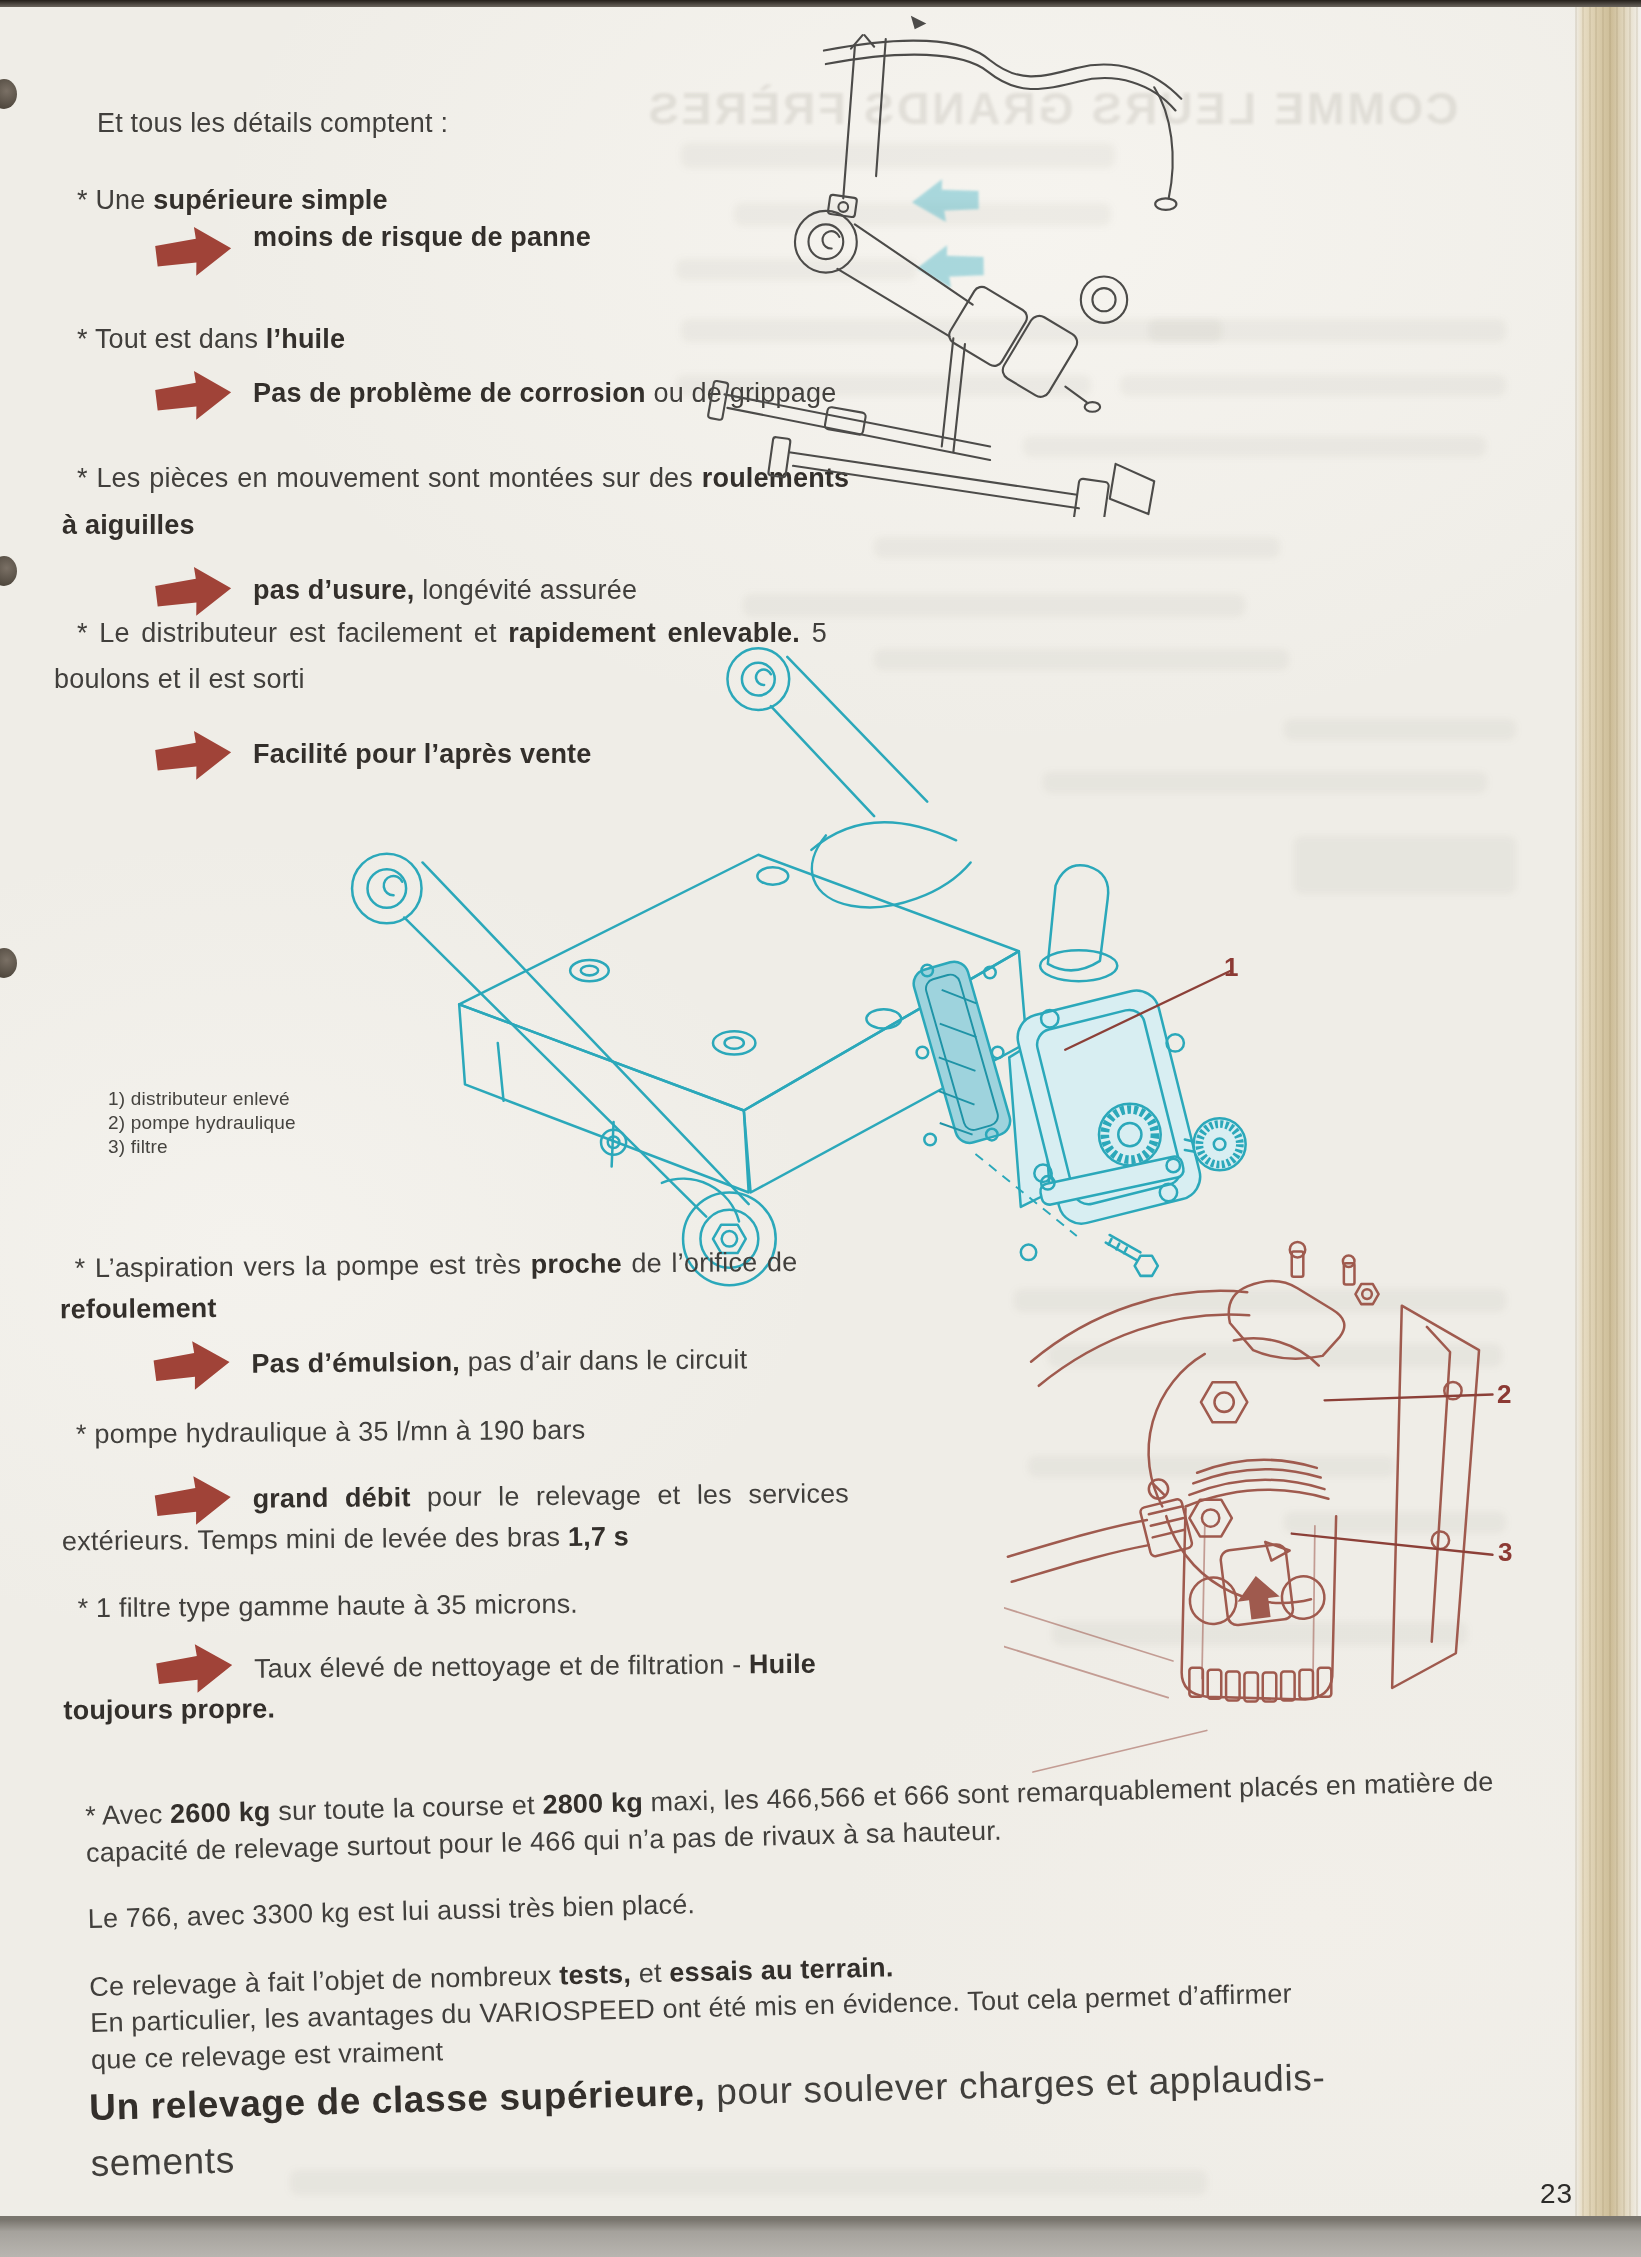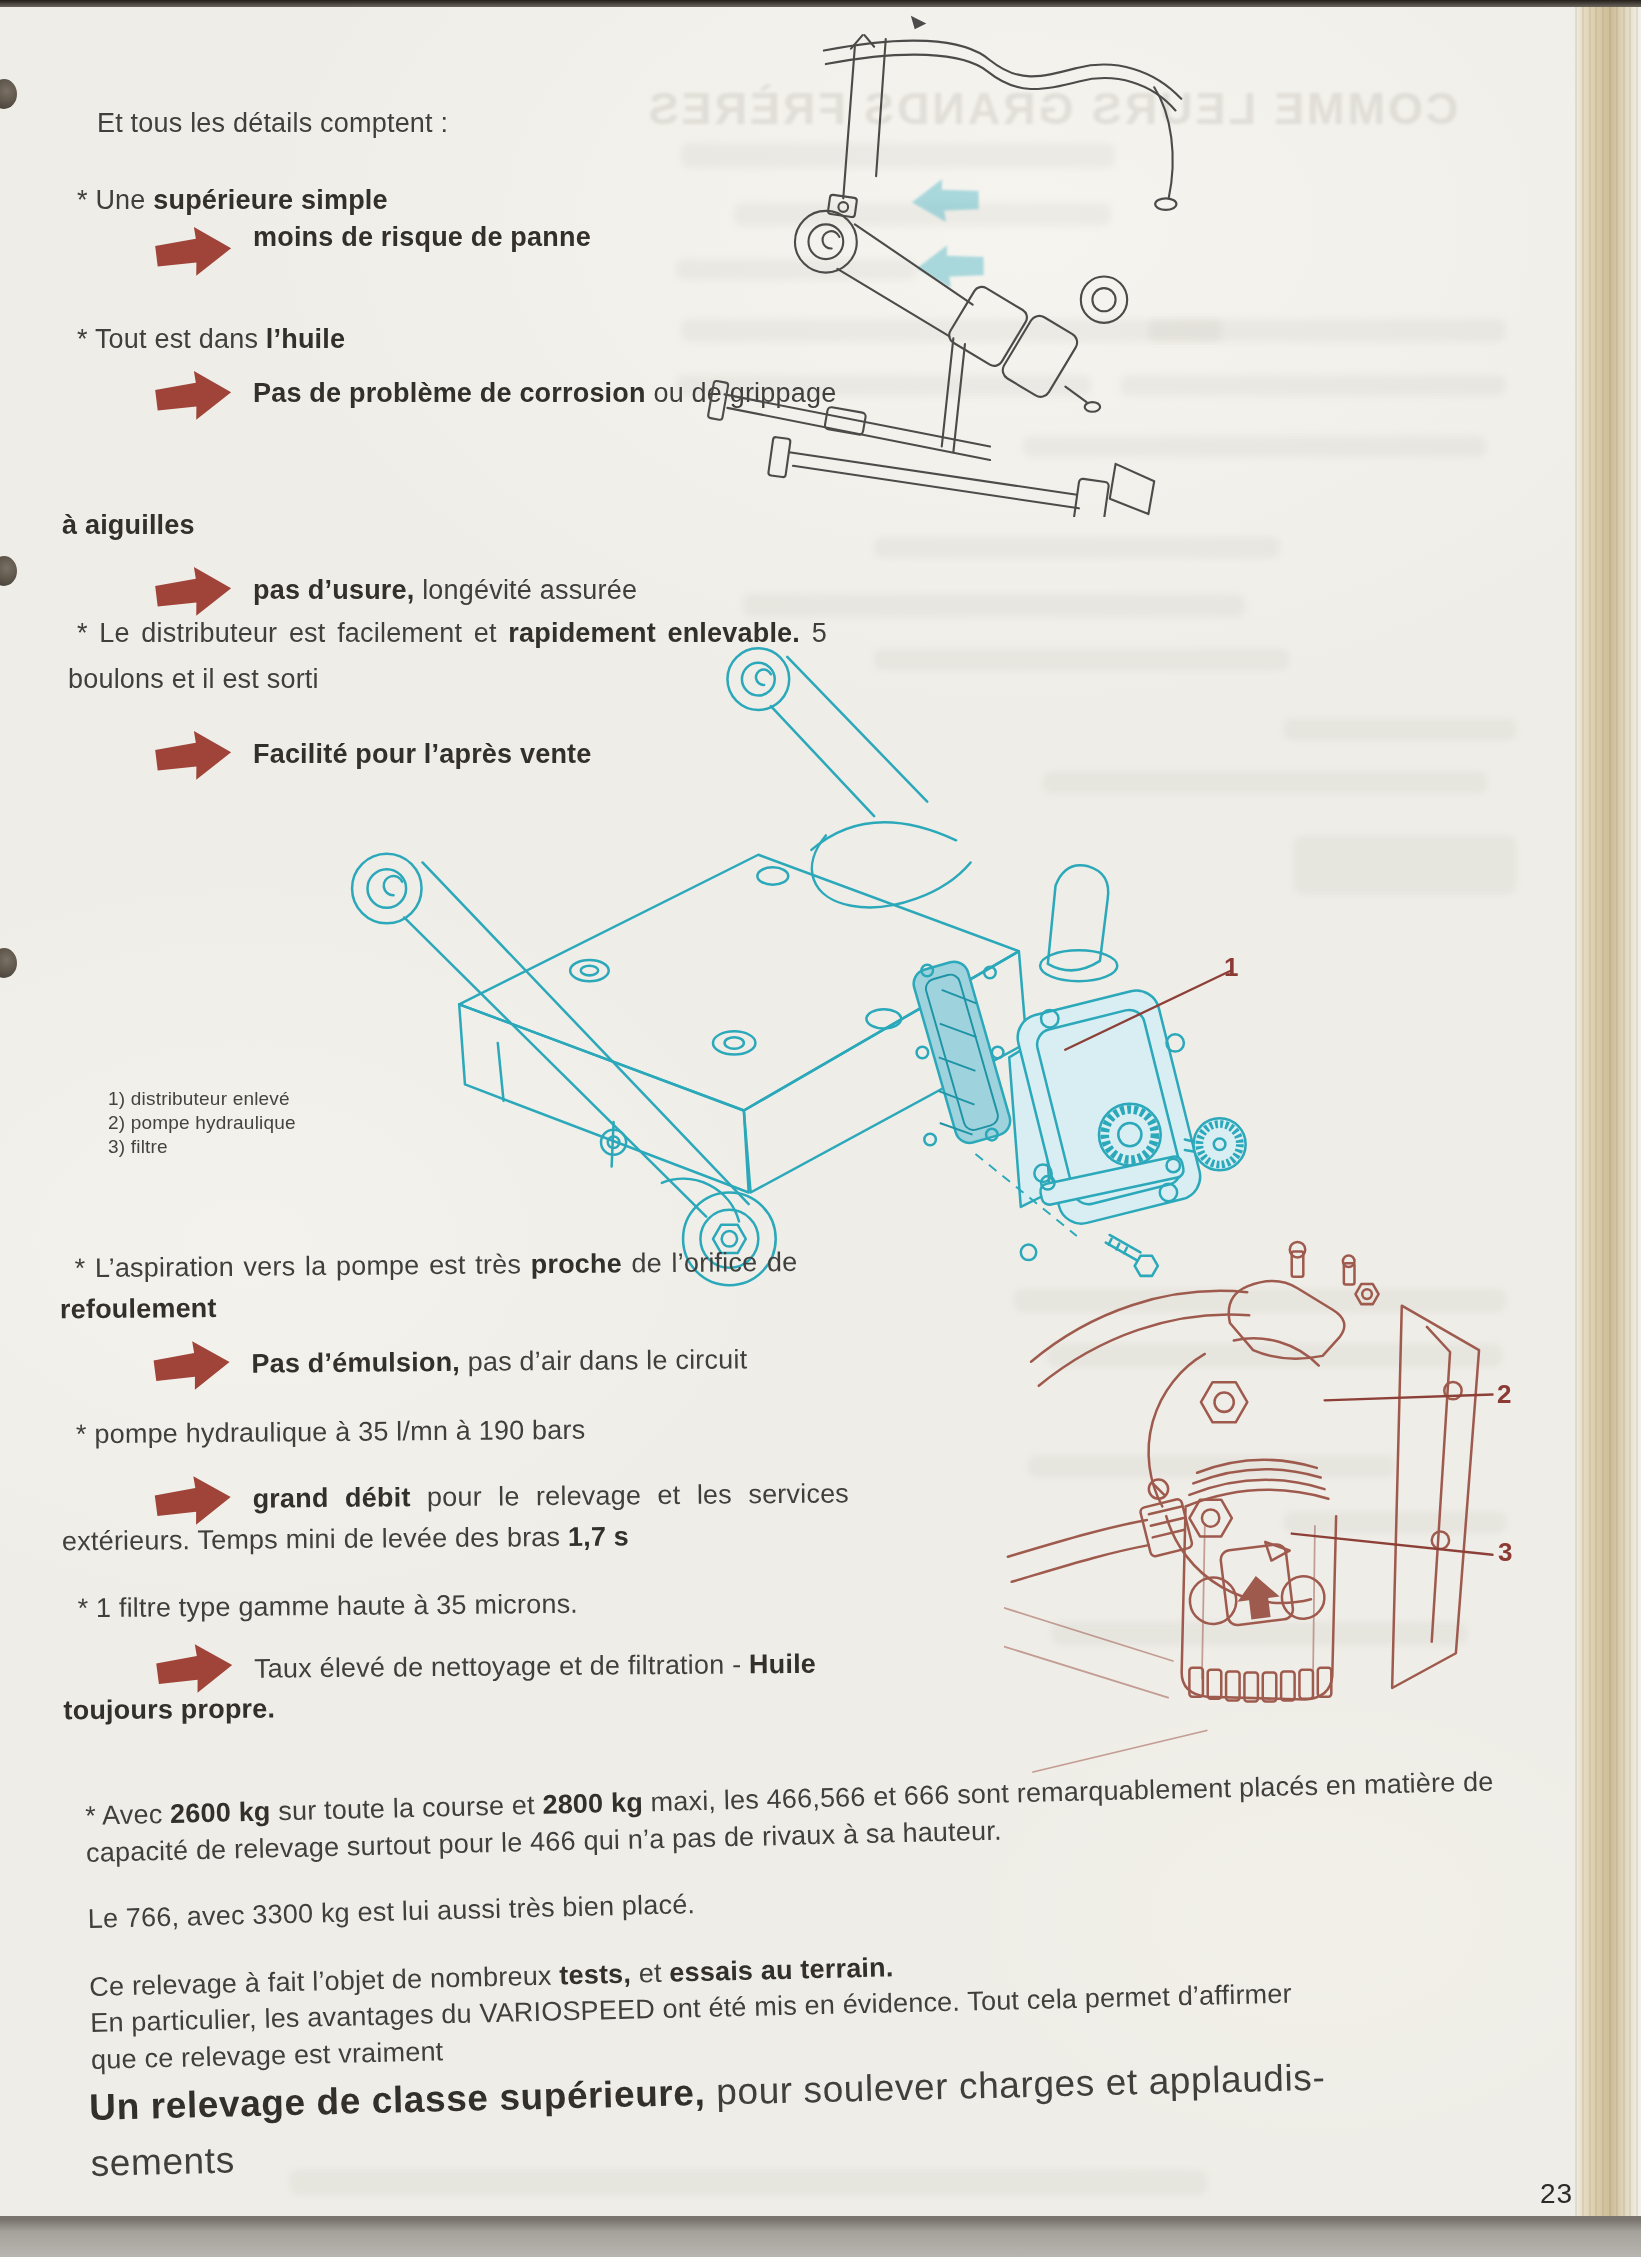--- a/index.html
+++ b/index.html
@@ -93,31 +93,33 @@
     <span class="b">moins de risque de panne</span></div>
 
   <div class="tl" style="left:77px;top:324px">
     <span>* Tout est dans </span><span class="b">l’huile</span></div>
   <svg class="rarrow" style="left:145px;top:369px" viewBox="0 0 74 50">
     <polygon points="2,17 40,13 39,2 72,24 38,47 39,35 3,36" fill="#a04338" transform="rotate(-4 37 25)"></polygon>
     </svg>
   <div class="tl" style="left:253px;top:378px">
     <span class="b">Pas de problème de corrosion</span><span> ou de grippage</span></div>
 
+  <div class="tl" style="left:77px;top:463px;word-spacing:1px">
+    <span>* Les pièces en mouvement sont montées sur des </span><span class="b">roulements</span></div>
   <div class="tl" style="left:62px;top:510px">
     <span class="b">à aiguilles</span></div>
   <svg class="rarrow" style="left:145px;top:565px" viewBox="0 0 74 50">
     <polygon points="2,17 40,13 39,2 72,24 38,47 39,35 3,36" fill="#a04338" transform="rotate(-4 37 25)"></polygon>
     </svg>
   <div class="tl" style="left:253px;top:575px">
     <span class="b">pas d’usure,</span><span> longévité assurée</span></div>
 
   <div class="tl" style="left:77px;top:618px;word-spacing:3.9px">
     <span>* Le distributeur est facilement et </span><span class="b">rapidement enlevable.</span><span> 5</span></div>
-  <div class="tl" style="left:68px;top:664px">
+  <div class="tl" style="left:54px;top:664px">
     <span>boulons et il est sorti</span></div>
   <svg class="rarrow" style="left:145px;top:729px" viewBox="0 0 74 50">
     <polygon points="2,17 40,13 39,2 72,24 38,47 39,35 3,36" fill="#a04338" transform="rotate(-4 37 25)"></polygon>
     </svg>
   <div class="tl" style="left:253px;top:739px">
     <span class="b">Facilité pour l’après vente</span></div>
 
   <svg class="figsvg" style="left:536px;top:9.7px" width="657" height="507" viewBox="0 0 680 525">
     <path class="k" d="M298,42 C380,26 442,28 470,52 C500,76 522,70 560,60 C600,50 640,62 668,92"></path>
     <path class="k" d="M300,56 C380,41 442,43 468,64 C498,88 524,84 562,74 C600,64 638,76 662,104"></path>

